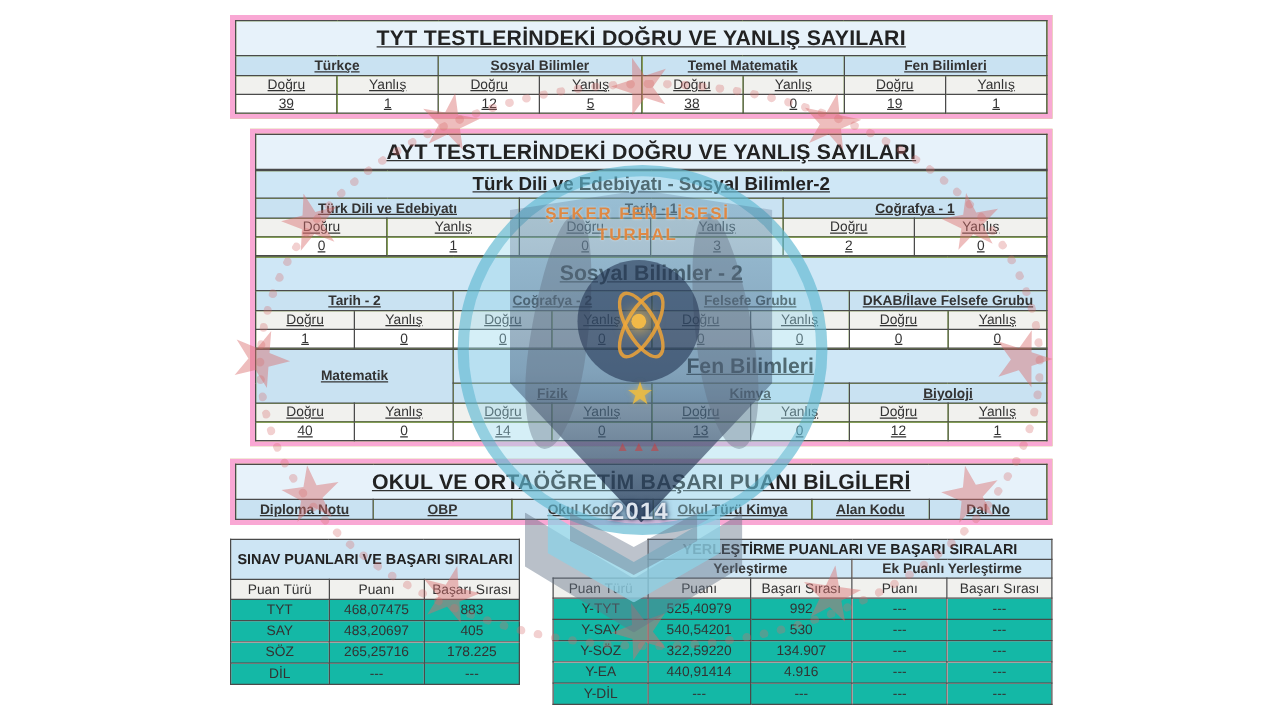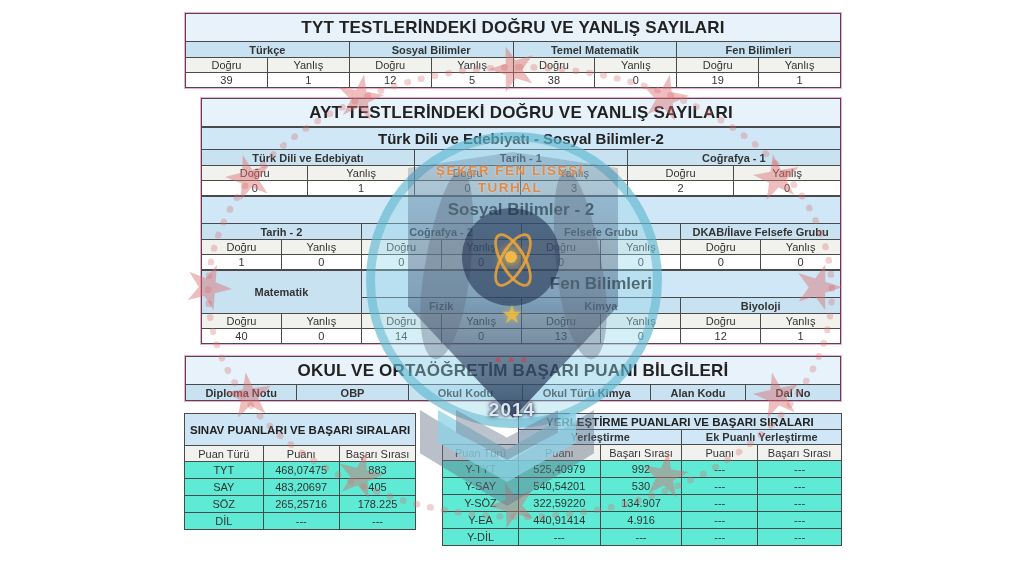--- a/index.html
+++ b/index.html
@@ -1,37 +1,37 @@
 <!DOCTYPE html>
 <html><head>
 <meta charset="utf-8">
 <style>
   html,body{margin:0;padding:0;}
   .page{position:relative;width:1024px;height:575px;background:#ffffff;overflow:hidden;
         font-family:"Liberation Sans",sans-serif;color:#333;}
   .doc{position:absolute;left:184px;top:12px;width:658px;}
-  .tbl{border:1px solid #f9a8d4;background:#bef264;}
+  .tbl{border:4px solid #f9a8d4;background:#bef264;text-decoration:underline;}
   table{width:100%;border-collapse:collapse;table-layout:fixed;}
   td{border:1px solid #4a4a4a;text-align:center;vertical-align:middle;padding:0 2px;
      overflow:hidden;white-space:nowrap;font-size:11px;color:#333;}
   .trow{background:#e7f2fa;font-size:17px;font-weight:bold;height:27px;color:#222;letter-spacing:.2px;}
   .srow{background:#cfe7f6;font-size:15px;font-weight:bold;height:21px;color:#222;}
   .srow.big{font-size:17px;height:26px;}
   .grow{background:#c9e2f2;font-weight:bold;height:15px;}
   .dyrow{background:#f1f1ee;height:14px;}
   .vrow{background:#ffffff;height:14px;}
   .mt8{margin-top:8px;margin-left:16px;} .mt10{margin-top:10px;}
   .bottom{display:flex;margin-top:11px;}
   .btbl-left{width:252px;margin-right:26px;}
   .btbl-right{width:434px;}
   .btitle{background:#cde5f4;font-size:11.5px;font-weight:bold;height:31px;color:#222;}
   .btitle.short{height:15px;}
   .bsub{background:#cfe7f6;font-size:11px;font-weight:bold;height:14px;}
   .hrow{background:#f1f1ee;height:15px;}
-  .drow{background:#5eead4;height:16px;}
+  .drow{background:#14b8a6;height:16px;}
   .ghost{border:none;background:transparent;}
   
   .watermark{position:absolute;inset:0;pointer-events:none;}
   .wm-ellipse{position:absolute;left:205px;top:64px;width:616px;height:442px;
               border:7px dotted rgba(214,110,110,.32);border-radius:50%;}
   .wm-star{position:absolute;width:48px;height:48px;background:#d96d6d;opacity:.45;
            clip-path:polygon(50% 0%,61% 35%,98% 35%,68% 57%,79% 91%,50% 70%,21% 91%,32% 57%,2% 35%,39% 35%);}
   .wm-circle{position:absolute;left:366px;top:132px;width:296px;height:296px;border-radius:50%;
              background:rgba(150,215,235,.40);border:9px solid rgba(70,170,200,.45);box-sizing:border-box;}
   .wm-shield{position:absolute;left:408px;top:152px;width:210px;height:266px;

